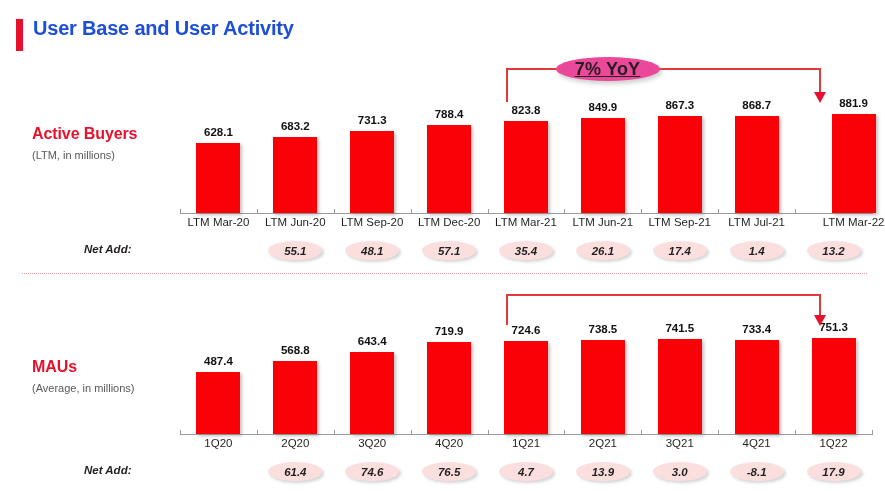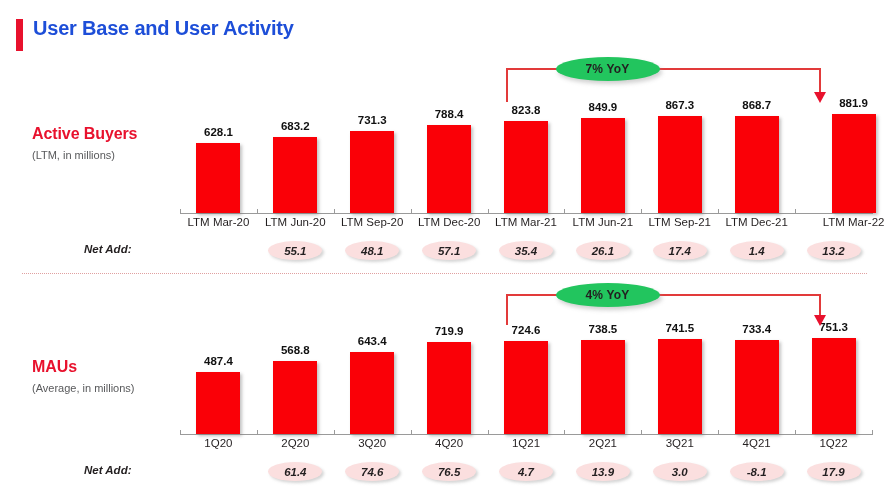--- a/index.html
+++ b/index.html
@@ -45,23 +45,23 @@
   .pill{position:absolute;width:54px;height:19px;margin-left:-27px;border-radius:50%;
     background:#fbdfdf;box-shadow:2px 2px 3px rgba(150,150,150,0.4);
     display:flex;align-items:center;justify-content:center;
     font-size:11.5px;font-weight:bold;font-style:italic;color:#231f20;}
 
   
   .yoy-line{position:absolute;background:#e23a3a;}
   .yoy-arrow{position:absolute;width:0;height:0;border-left:6px solid transparent;
     border-right:6px solid transparent;border-top:11px solid #e8112d;}
   .yoy-pill{position:absolute;width:104px;height:24px;margin-left:-52px;border-radius:50%;
-    background:#22c55e;box-shadow:2px 3px 4px rgba(150,150,150,0.45);
+    background:#ec4899;box-shadow:2px 3px 4px rgba(150,150,150,0.45);
     display:flex;align-items:center;justify-content:center;
-    font-size:12px;font-weight:bold;color:#231f20;letter-spacing:0.2px;}
+    font-size:18px;font-weight:bold;color:#231f20;letter-spacing:0.2px;text-decoration:underline;}
 
   
   .divider{position:absolute;left:22px;top:273px;width:845px;height:0;
     border-top:1.5px dotted #e0a0a0;}
 </style>
 </head>
 <body>
 
 <div class="page">
 
@@ -122,21 +122,21 @@
         <div class="pill" style="left: 422.889px; top: 185px;">26.1</div>
         <div class="col" style="left: 461.333px; width: 76.8889px;">
           <div class="bar" style="left: 16.4444px; width: 44px; height: 97px; bottom: 57px; background: rgb(250, 0, 7);"></div>
           <div class="bar-label" style="top: 43px;">867.3</div>
           <div class="cat-label" style="top: 160px;">LTM Sep-21</div>
         </div>
         <div class="pill" style="left: 499.778px; top: 185px;">17.4</div>
         <div class="col" style="left: 538.222px; width: 76.8889px;">
           <div class="bar" style="left: 16.4444px; width: 44px; height: 97px; bottom: 57px; background: rgb(250, 0, 7);"></div>
           <div class="bar-label" style="top: 43px;">868.7</div>
-          <div class="cat-label" style="top: 160px;">LTM Dec-21</div>
+          <div class="cat-label" style="top: 160px;">LTM Jul-21</div>
         </div>
         <div class="pill" style="left: 576.667px; top: 185px;">1.4</div>
         <div class="col" style="left: 615.111px; width: 76.8889px; margin-left: 20px;">
           <div class="bar" style="left: 16.4444px; width: 44px; height: 99px; bottom: 57px; background: rgb(250, 0, 7);"></div>
           <div class="bar-label" style="top: 41px;">881.9</div>
           <div class="cat-label" style="top: 160px;">LTM Mar-22</div>
         </div>
         <div class="pill" style="left: 653.556px; top: 185px;">13.2</div>
         <div class="yoy-line" style="left: 326px; top: 12px; width: 313px; height: 2px;"></div>
         <div class="yoy-line" style="left: 326px; top: 12px; width: 2px; height: 34px;"></div>
@@ -212,19 +212,18 @@
         <div class="col" style="left: 615.111px; width: 76.8889px;">
           <div class="bar" style="left: 16.4444px; width: 44px; height: 96px; bottom: 57px; background: rgb(250, 0, 7);"></div>
           <div class="bar-label" style="top: 39px;">751.3</div>
           <div class="cat-label" style="top: 155px;">1Q22</div>
         </div>
         <div class="pill" style="left: 653.556px; top: 180px;">17.9</div>
         <div class="yoy-line" style="left: 326px; top: 12px; width: 313px; height: 2px;"></div>
         <div class="yoy-line" style="left: 326px; top: 12px; width: 2px; height: 31px;"></div>
         <div class="yoy-line" style="left: 639px; top: 12px; width: 2px; height: 21px;"></div>
         <div class="yoy-arrow" style="left: 634px; top: 33px;"></div>
-        <div class="yoy-pill" style="left: 427.5px; top: 1px;">4% YoY</div>
       </div>
     <div class="netadd-title" style="left:84px;top:182px;">Net Add:</div>
   </div>
 
   <div class="divider"></div>
 </div>
 
 </body></html>

